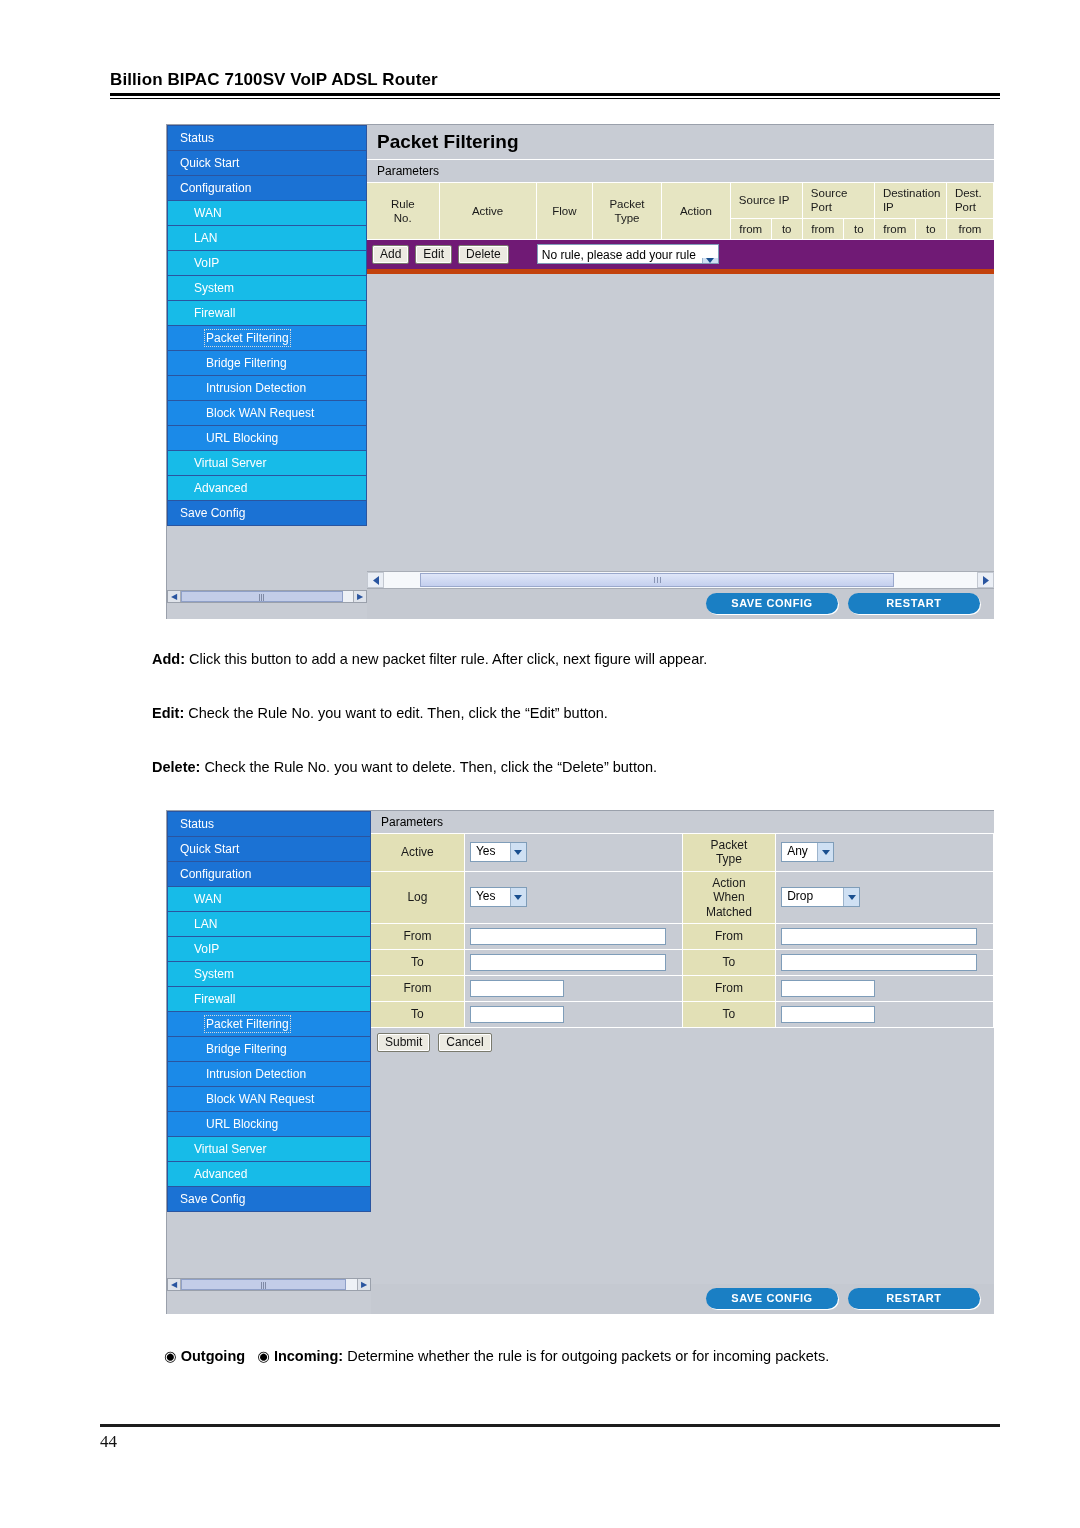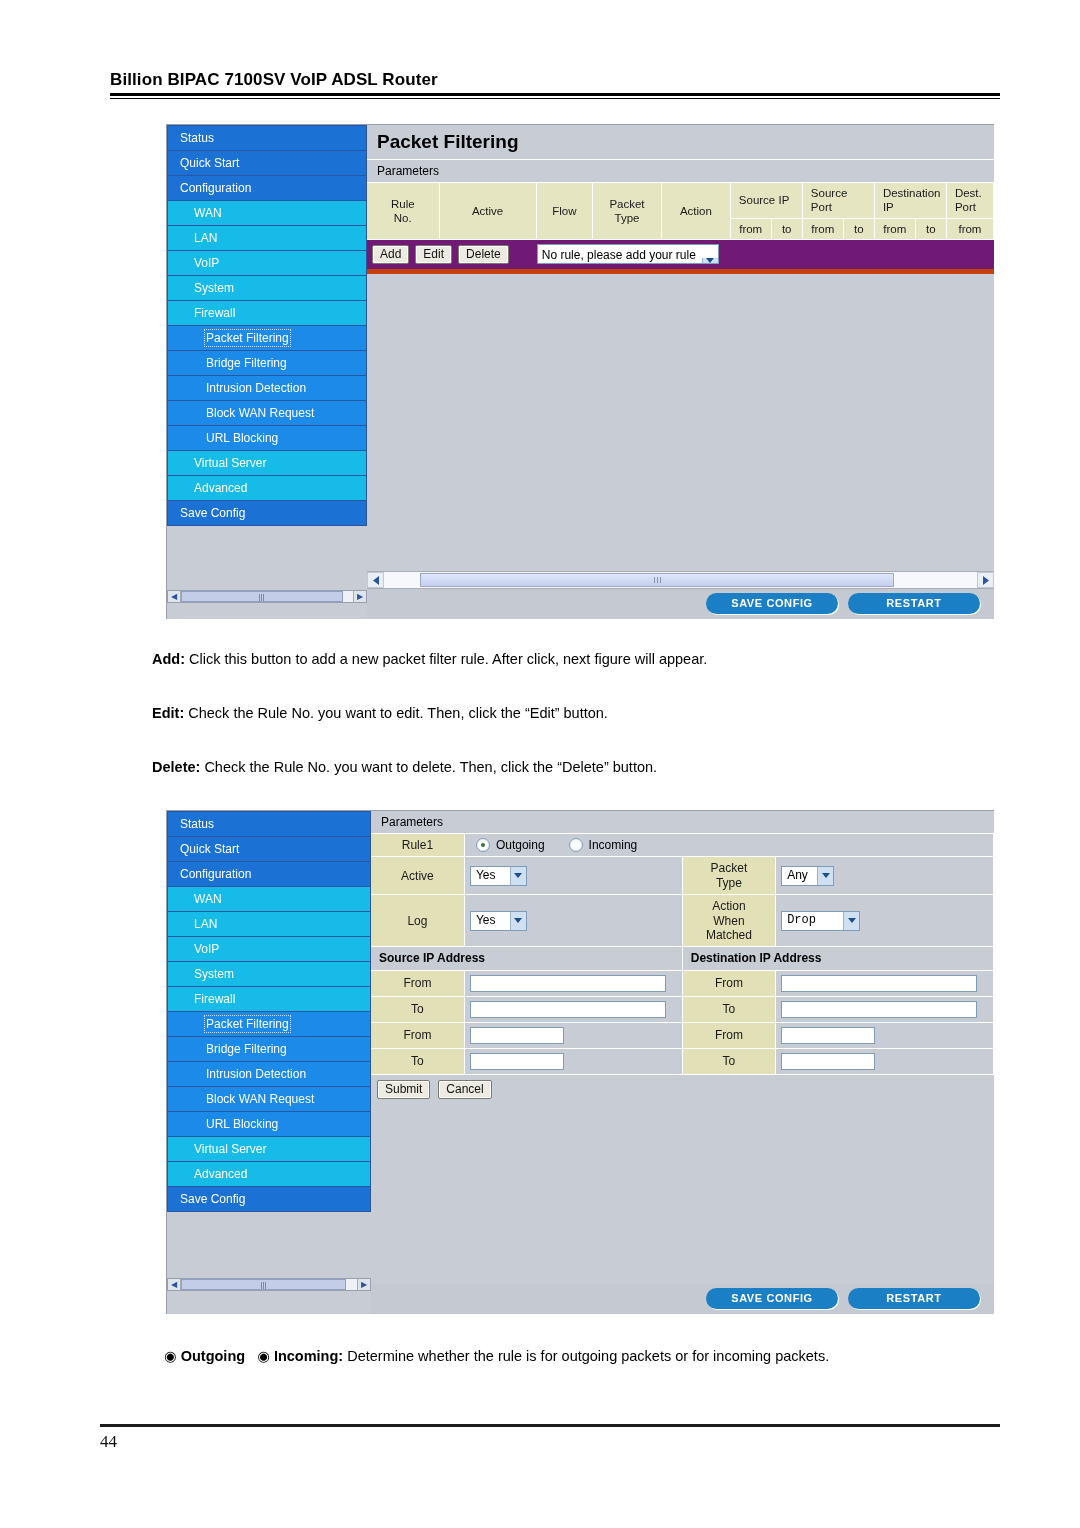--- a/index.html
+++ b/index.html
@@ -252,21 +252,21 @@
     display:inline-flex;align-items:stretch;
     border:1px solid #7f9db9;background:#fff;height:18px;
   }
   .sel2 .t{font-size:12px;line-height:16px;padding:0 4px 0 5px;white-space:nowrap;}
   .sel2 .c{
     width:15px;background:#cfe0f3;border-left:1px solid #9db4cc;
     display:flex;align-items:center;justify-content:center;
   }
   .sel2.w1 .t{min-width:30px;}
   .sel2.w2 .t{min-width:26px;}
-  .sel2.w3 .t{min-width:52px;font-family:Liberation Mono, monospace;}
+  .sel2.w3 .t{min-width:52px;}
   .submitrow{
     background:#c8ccd4;padding:5px 0 6px 6px;display:flex;gap:8px;
   }
 
   
   .foot-rule{
     position:absolute;left:100px;top:1424px;width:900px;height:3px;background:#1c1c1c;
   }
   .foot-num{
     position:absolute;left:100px;top:1432px;
@@ -467,34 +467,20 @@
 
       <table class="form-table">
         <colgroup>
           <col style="width:15%">
             <col style="width:35%">
           <col style="width:15%">
             <col style="width:35%">
         </colgroup>
 
         <tbody>
-            <tr>
-          <td class="lab">Rule1</td>
-          <td class="fld" colspan="3">
-            <div class="radio-line">
-              <span class="radio">
-                    <span class="dot"></span>
-                  </span>
-              <span>Outgoing</span>
-              <span class="gap"></span>
-              <span class="radio"></span>
-              <span>Incoming</span>
-            </div>
-          </td>
-        </tr>
 
         <tr>
           <td class="lab">Active</td>
           <td class="fld">
             <span class="sel2 w1">
               <span class="t">Yes</span>
               <span class="c">
                 <svg width="8" height="5" viewBox="0 0 8 5">
                       <path d="M0 0 L8 0 L4 5 Z" fill="#1a4f8f"></path>
                     </svg>
@@ -539,24 +525,20 @@
               <span class="t">Drop</span>
               <span class="c">
                 <svg width="8" height="5" viewBox="0 0 8 5">
                       <path d="M0 0 L8 0 L4 5 Z" fill="#1a4f8f"></path>
                     </svg>
               </span>
             </span>
           </td>
         </tr>
 
-        <tr>
-          <td class="sect" colspan="2">Source IP Address</td>
-          <td class="sect" colspan="2">Destination IP Address</td>
-        </tr>
 
         <tr>
           <td class="lab">From</td>
           <td class="fld">
             <span class="txtin wide"></span>
           </td>
           <td class="lab">From</td>
           <td class="fld">
             <span class="txtin wide"></span>
           </td>

